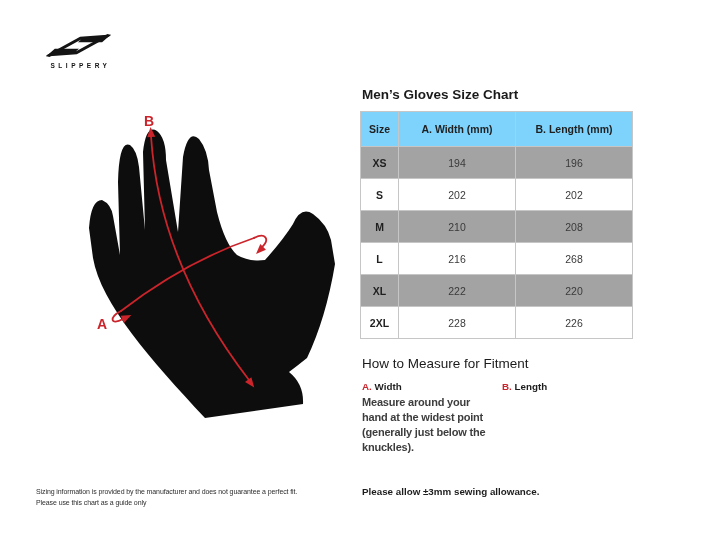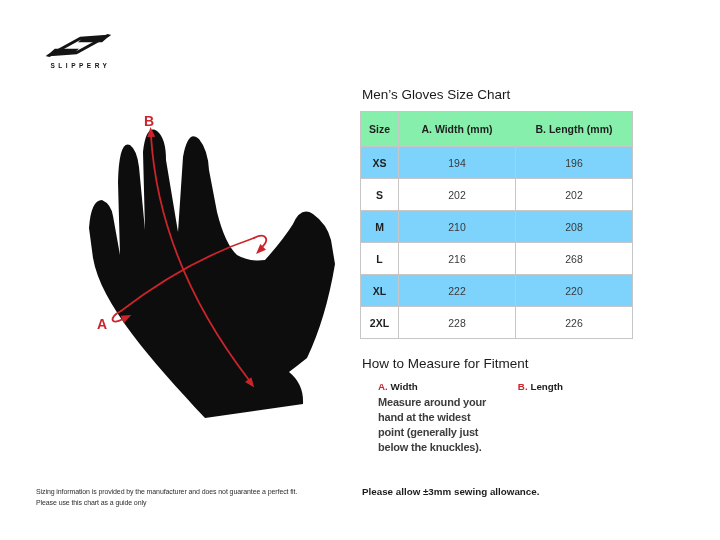--- a/index.html
+++ b/index.html
@@ -13,36 +13,36 @@
   .logo-text{
     margin-top:4px;text-align:center;font-size:6.5px;font-weight:bold;
     letter-spacing:3.5px;padding-left:3px;color:#141414;white-space:nowrap;
   }
   
   .hand-wrap{position:absolute;left:85px;top:112px;width:270px;height:320px;}
   .hand-wrap svg{display:block;}
   .diagram-label{font-family:"Liberation Sans",sans-serif;font-size:14px;font-weight:bold;}
   
   .right-col{position:absolute;left:360px;top:87px;width:272px;}
-  .chart-title{font-size:13.5px;font-weight:normal;color:#1b1b1b;margin:0 0 9px 2px;}
+  .chart-title{font-size:13.5px;font-weight:bold;color:#1b1b1b;margin:0 0 9px 2px;}
   table.size-table{
     border-collapse:collapse;table-layout:fixed;width:272px;
     border:1px solid #8e8e8e;
   }
   .size-table th,.size-table td{
     border:1px solid #c6c6c6;text-align:center;vertical-align:middle;
     font-size:10.5px;color:#3a3a3a;padding:0;
   }
-  .size-table th{height:34px;font-weight:bold;color:#1f1f1f;background:#86efac;}
+  .size-table th{height:34px;font-weight:bold;color:#1f1f1f;background:#7dd3fc;}
   .size-table td{height:31px;}
-  .size-table tr.alt td{background:#7dd3fc;}
+  .size-table tr.alt td{background:#a3a3a3;}
   .size-table td.size-cell{font-weight:bold;color:#1f1f1f;}
   .measure-title{font-size:13.5px;font-weight:normal;color:#1b1b1b;margin:17px 0 10px 2px;}
   .measure-cols{display:flex;gap:8px;margin-left:2px;}
-  .m-col{width:136px;margin-left:16px;}
+  .m-col{width:136px;}
   .m-col.second{width:134px;}
   .m-head{font-size:9.8px;font-weight:bold;color:#1d1d1d;}
   .m-letter{color:#cb242b;}
   .m-text{font-size:11px;letter-spacing:-0.2px;line-height:1.35;color:#3d3d3d;margin-top:3px;font-weight:bold;}
   .sewing-note{margin:32px 0 0 2px;font-size:9.8px;font-weight:bold;color:#1d1d1d;}
   
   .footer{position:absolute;left:36px;top:487px;font-size:7px;letter-spacing:-0.1px;
     line-height:1.5;color:#2e2e2e;}
 </style>
 </head>

